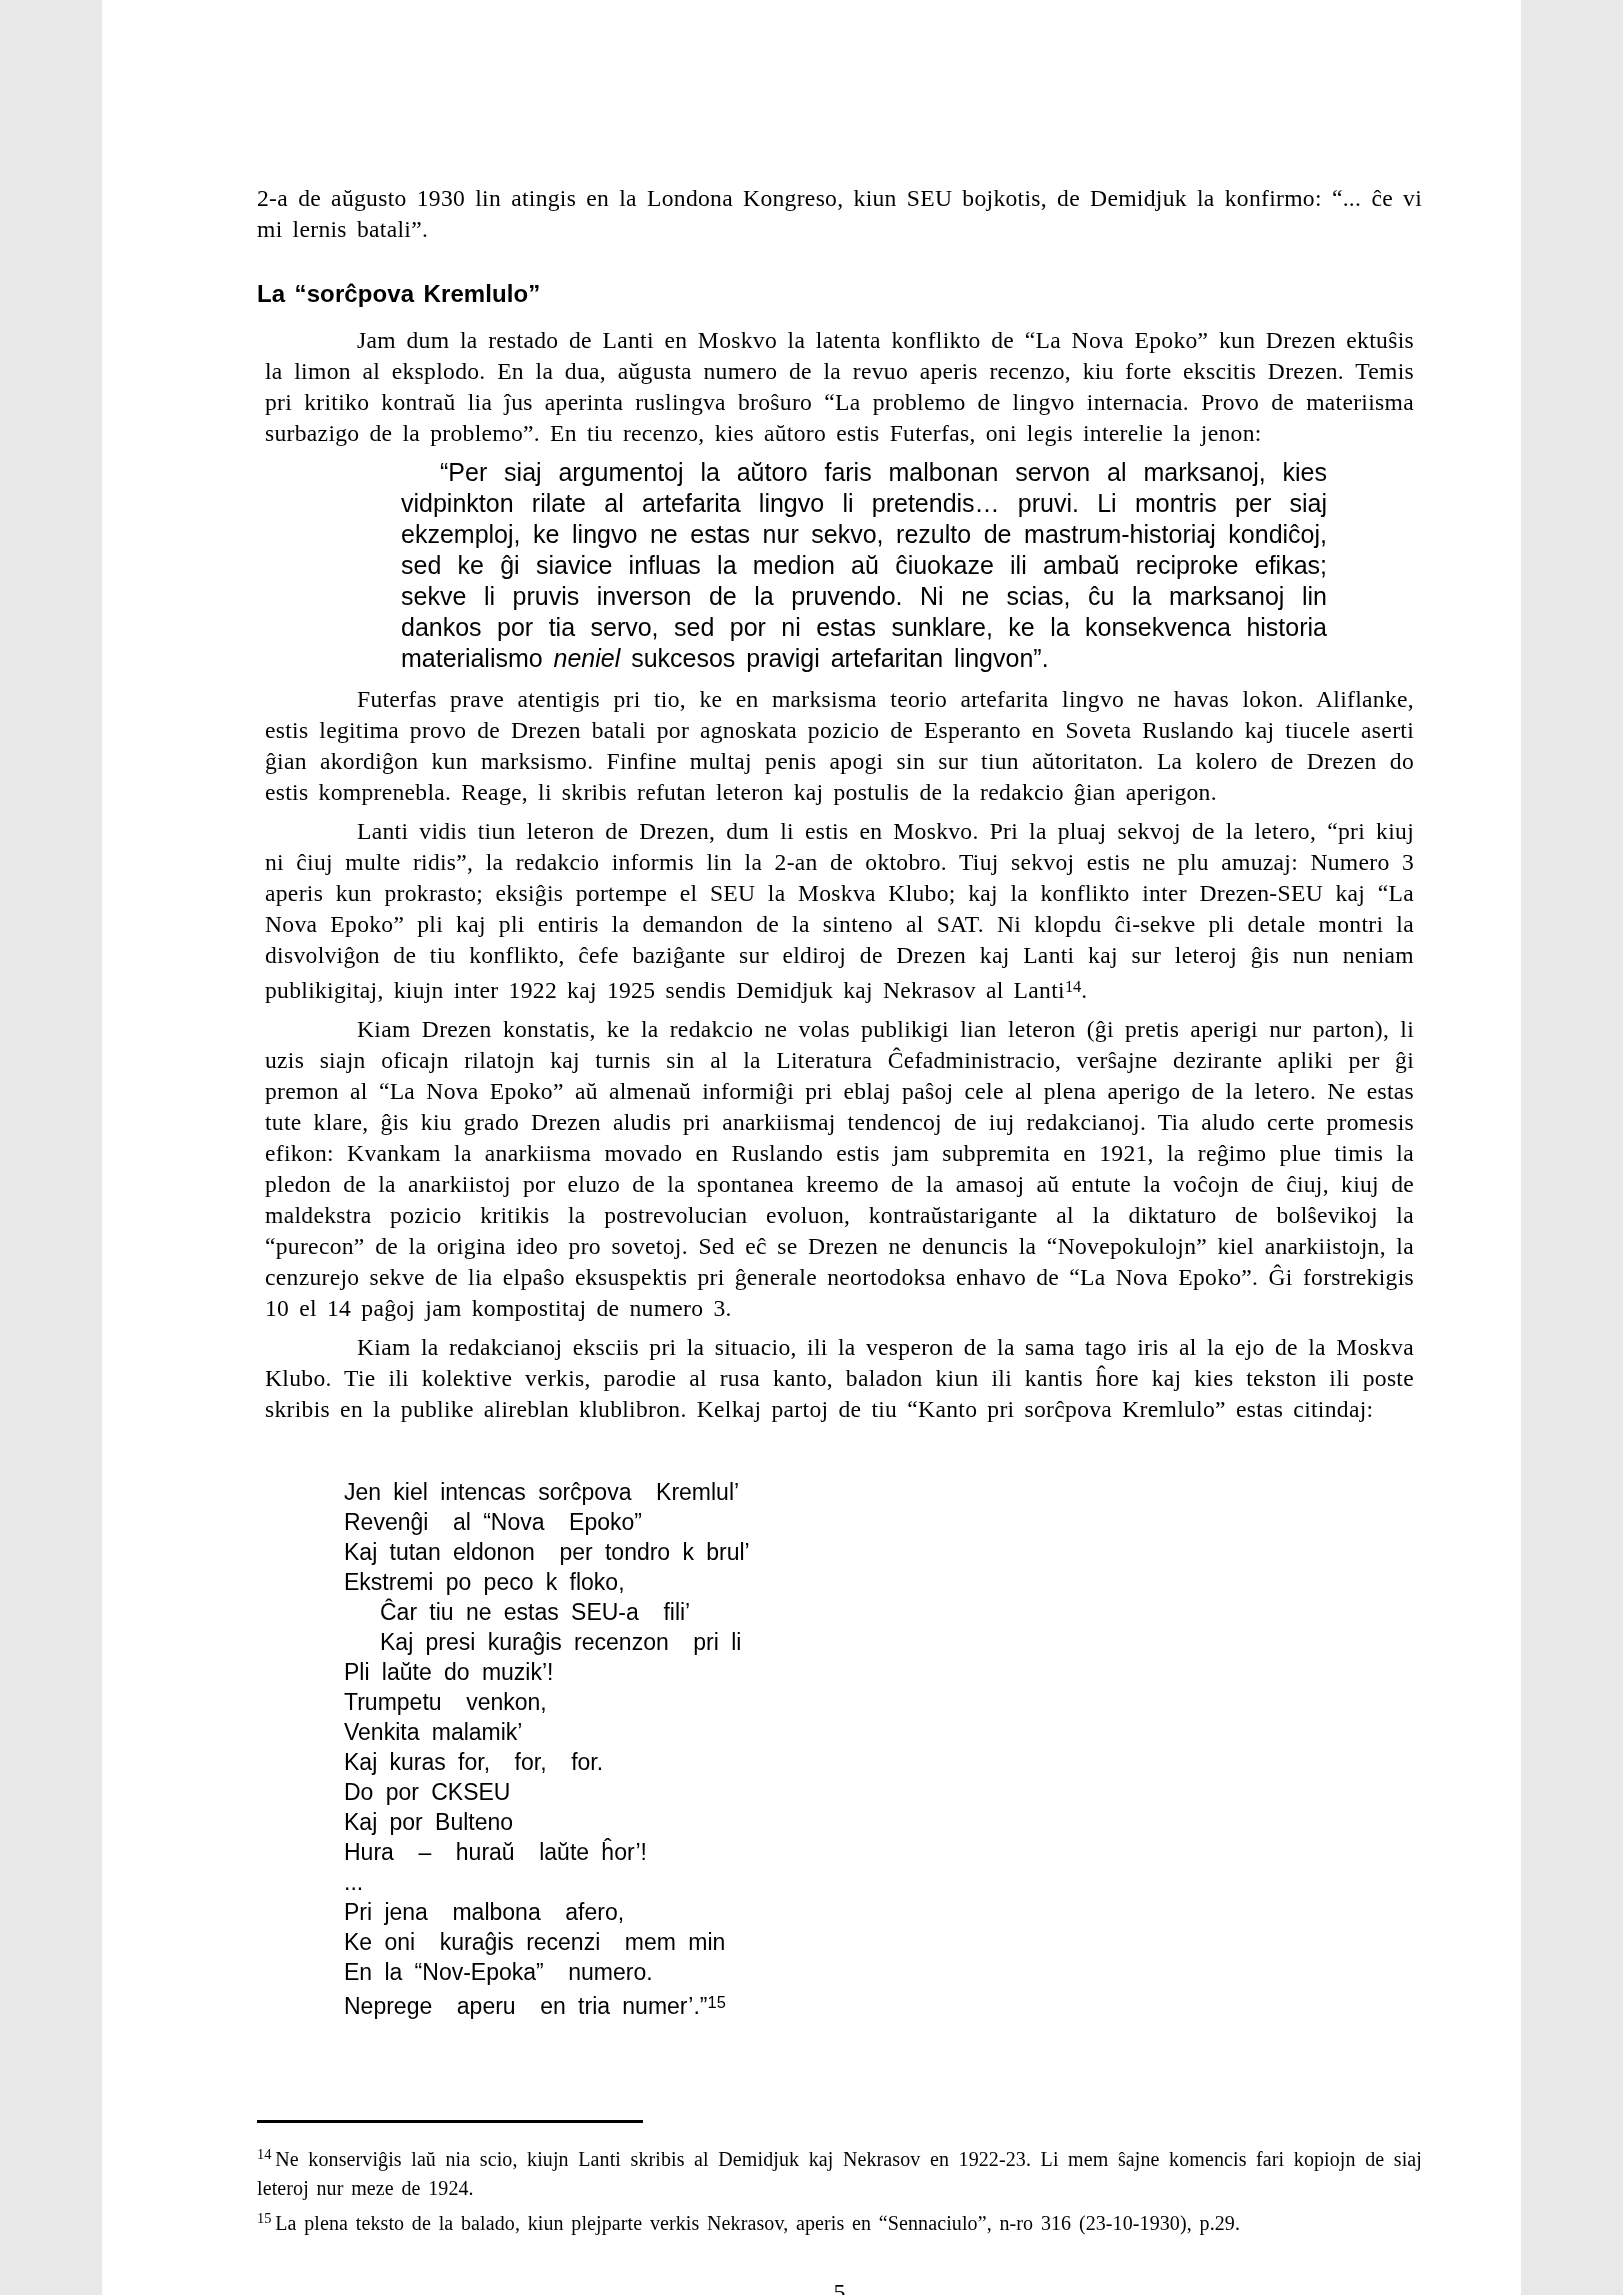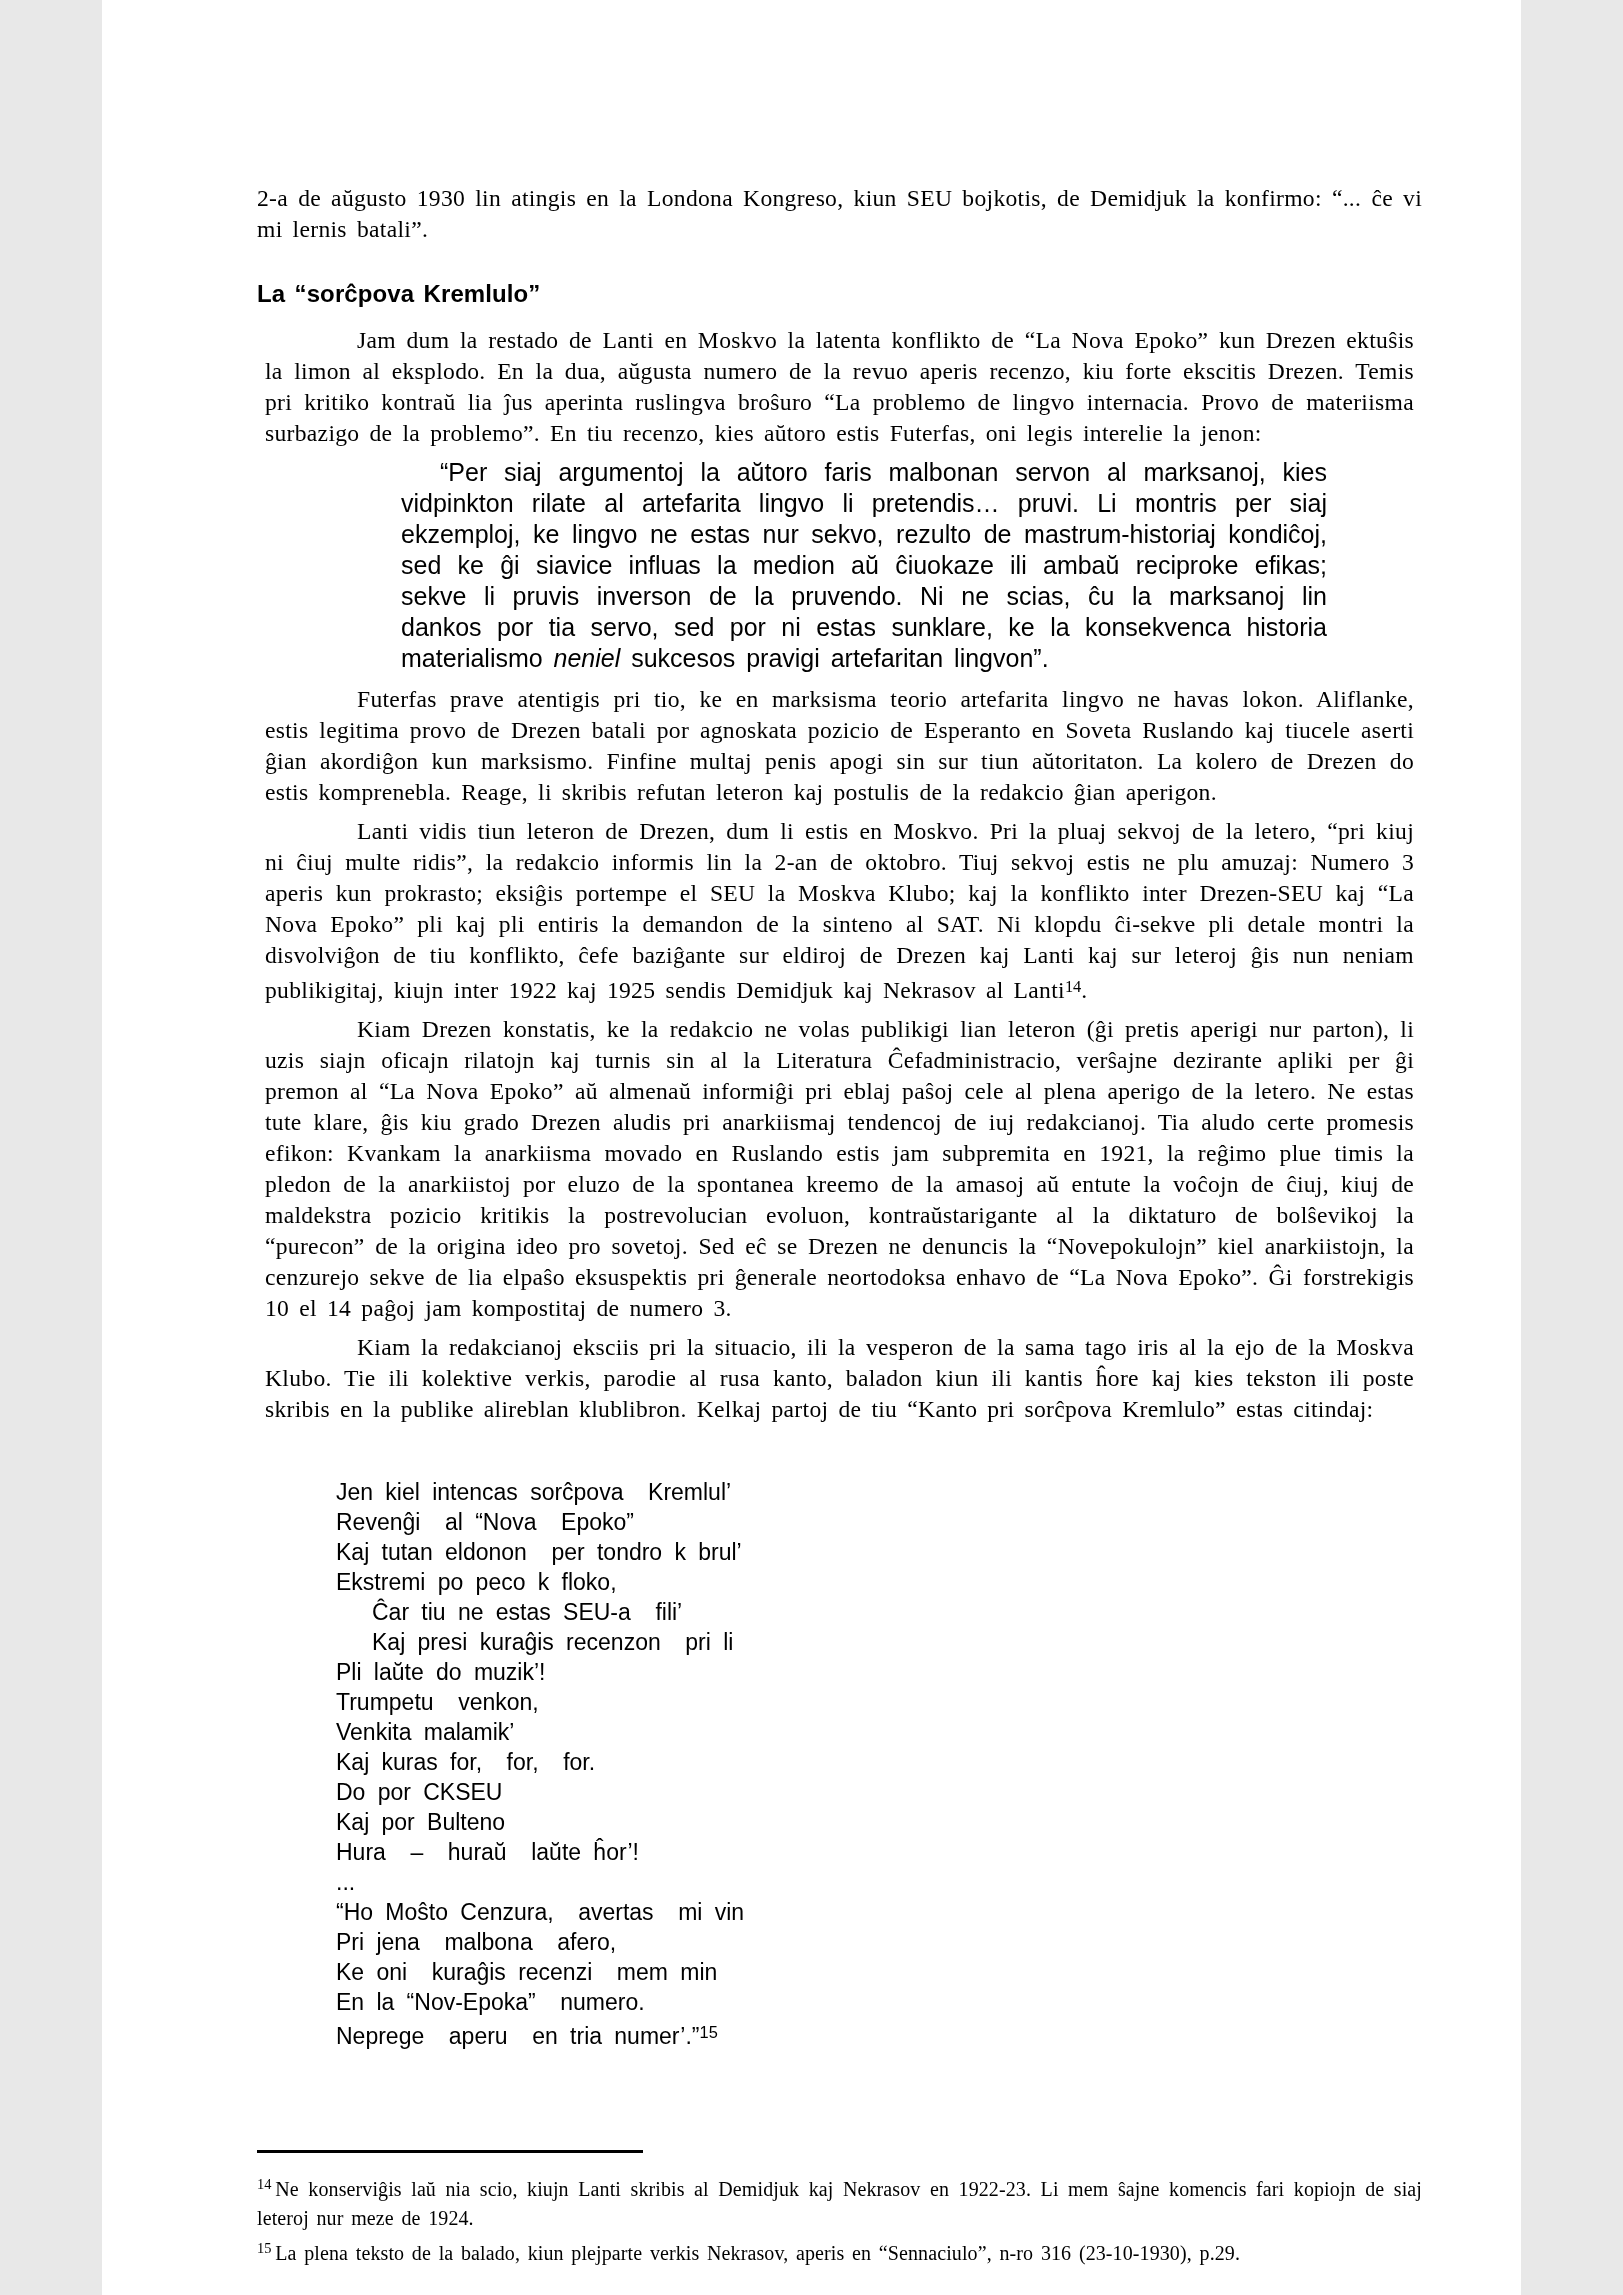--- a/index.html
+++ b/index.html
@@ -48,21 +48,21 @@
     vertical-align: 5.9px;
     letter-spacing: 0;
   }
   .poem {
     font-family: "Liberation Sans", "DejaVu Sans", sans-serif;
     font-size: 23px;
     line-height: 30px;
     margin: 52px 0 0 79px;
     word-spacing: 5.9px;
   }
-  .poem-line { white-space: pre; }
+  .poem-line { white-space: pre; margin-left: 8px; }
   .poem-line.ind1 { padding-left: 36px; }
   .footnote-rule {
     width: 386px;
     border: none;
     border-top: 3.9px solid #000;
     margin: 99px 0 15.7px 0;
   }
   .footnote {
     font-size: 20px;
     line-height: 30px;
@@ -111,21 +111,20 @@
     <div class="poem-line ind1">Ĉar tiu ne estas SEU-a  fili’</div>
     <div class="poem-line ind1">Kaj presi kuraĝis recenzon  pri li</div>
     <div class="poem-line">Pli laŭte do muzik’!</div>
     <div class="poem-line">Trumpetu  venkon,</div>
     <div class="poem-line">Venkita malamik’</div>
     <div class="poem-line">Kaj kuras for,  for,  for.</div>
     <div class="poem-line">Do por CKSEU</div>
     <div class="poem-line">Kaj por Bulteno</div>
     <div class="poem-line">Hura  –  huraŭ  laŭte ĥor’!</div>
     <div class="poem-line">...</div>
-    <div class="poem-line">“Ho Moŝto Cenzura,  avertas  mi vin</div>
     <div class="poem-line">Pri jena  malbona  afero,</div>
     <div class="poem-line">Ke oni  kuraĝis recenzi  mem min</div>
     <div class="poem-line">En la “Nov-Epoka”  numero.</div>
     <div class="poem-line"><span>Neprege  aperu  en tria numer’.”</span><sup class="fnref">15</sup></div>
   </div>
 
   <hr class="footnote-rule">
 
   <p class="footnote">
     <sup class="fnref">14</sup><span>Ne konserviĝis laŭ nia scio, kiujn Lanti skribis al Demidjuk kaj Nekrasov en 1922-23.  Li mem ŝajne komencis fari kopiojn de siaj leteroj nur meze  de 1924.</span>

